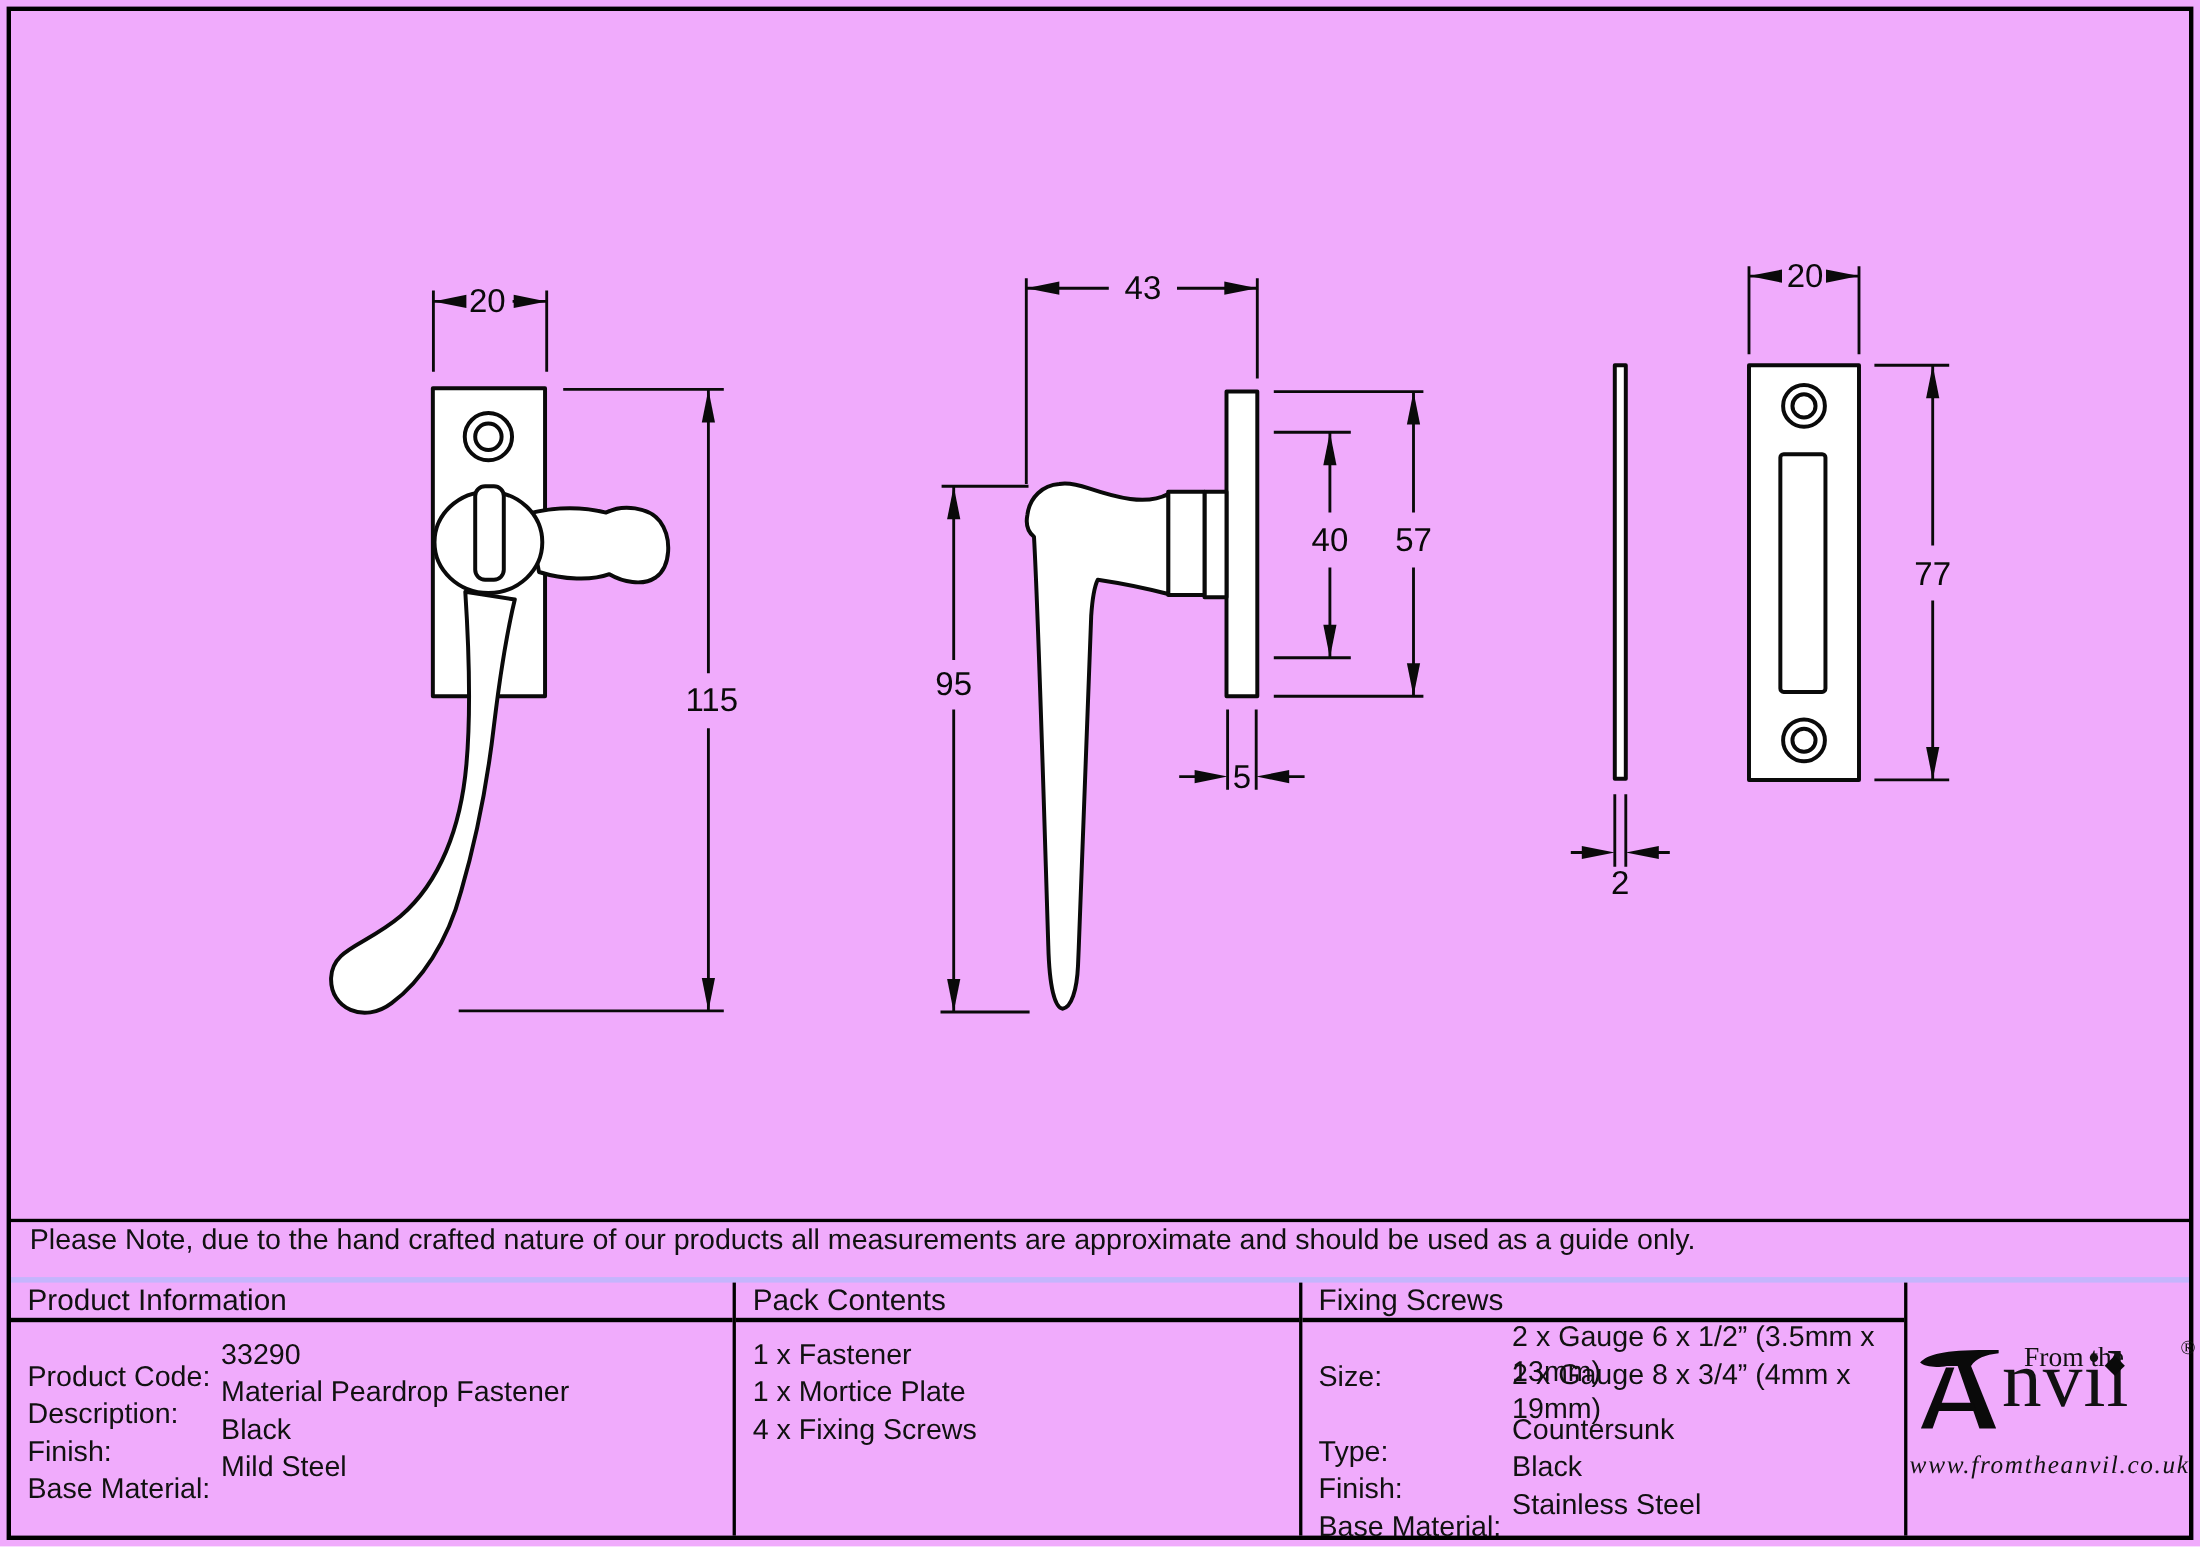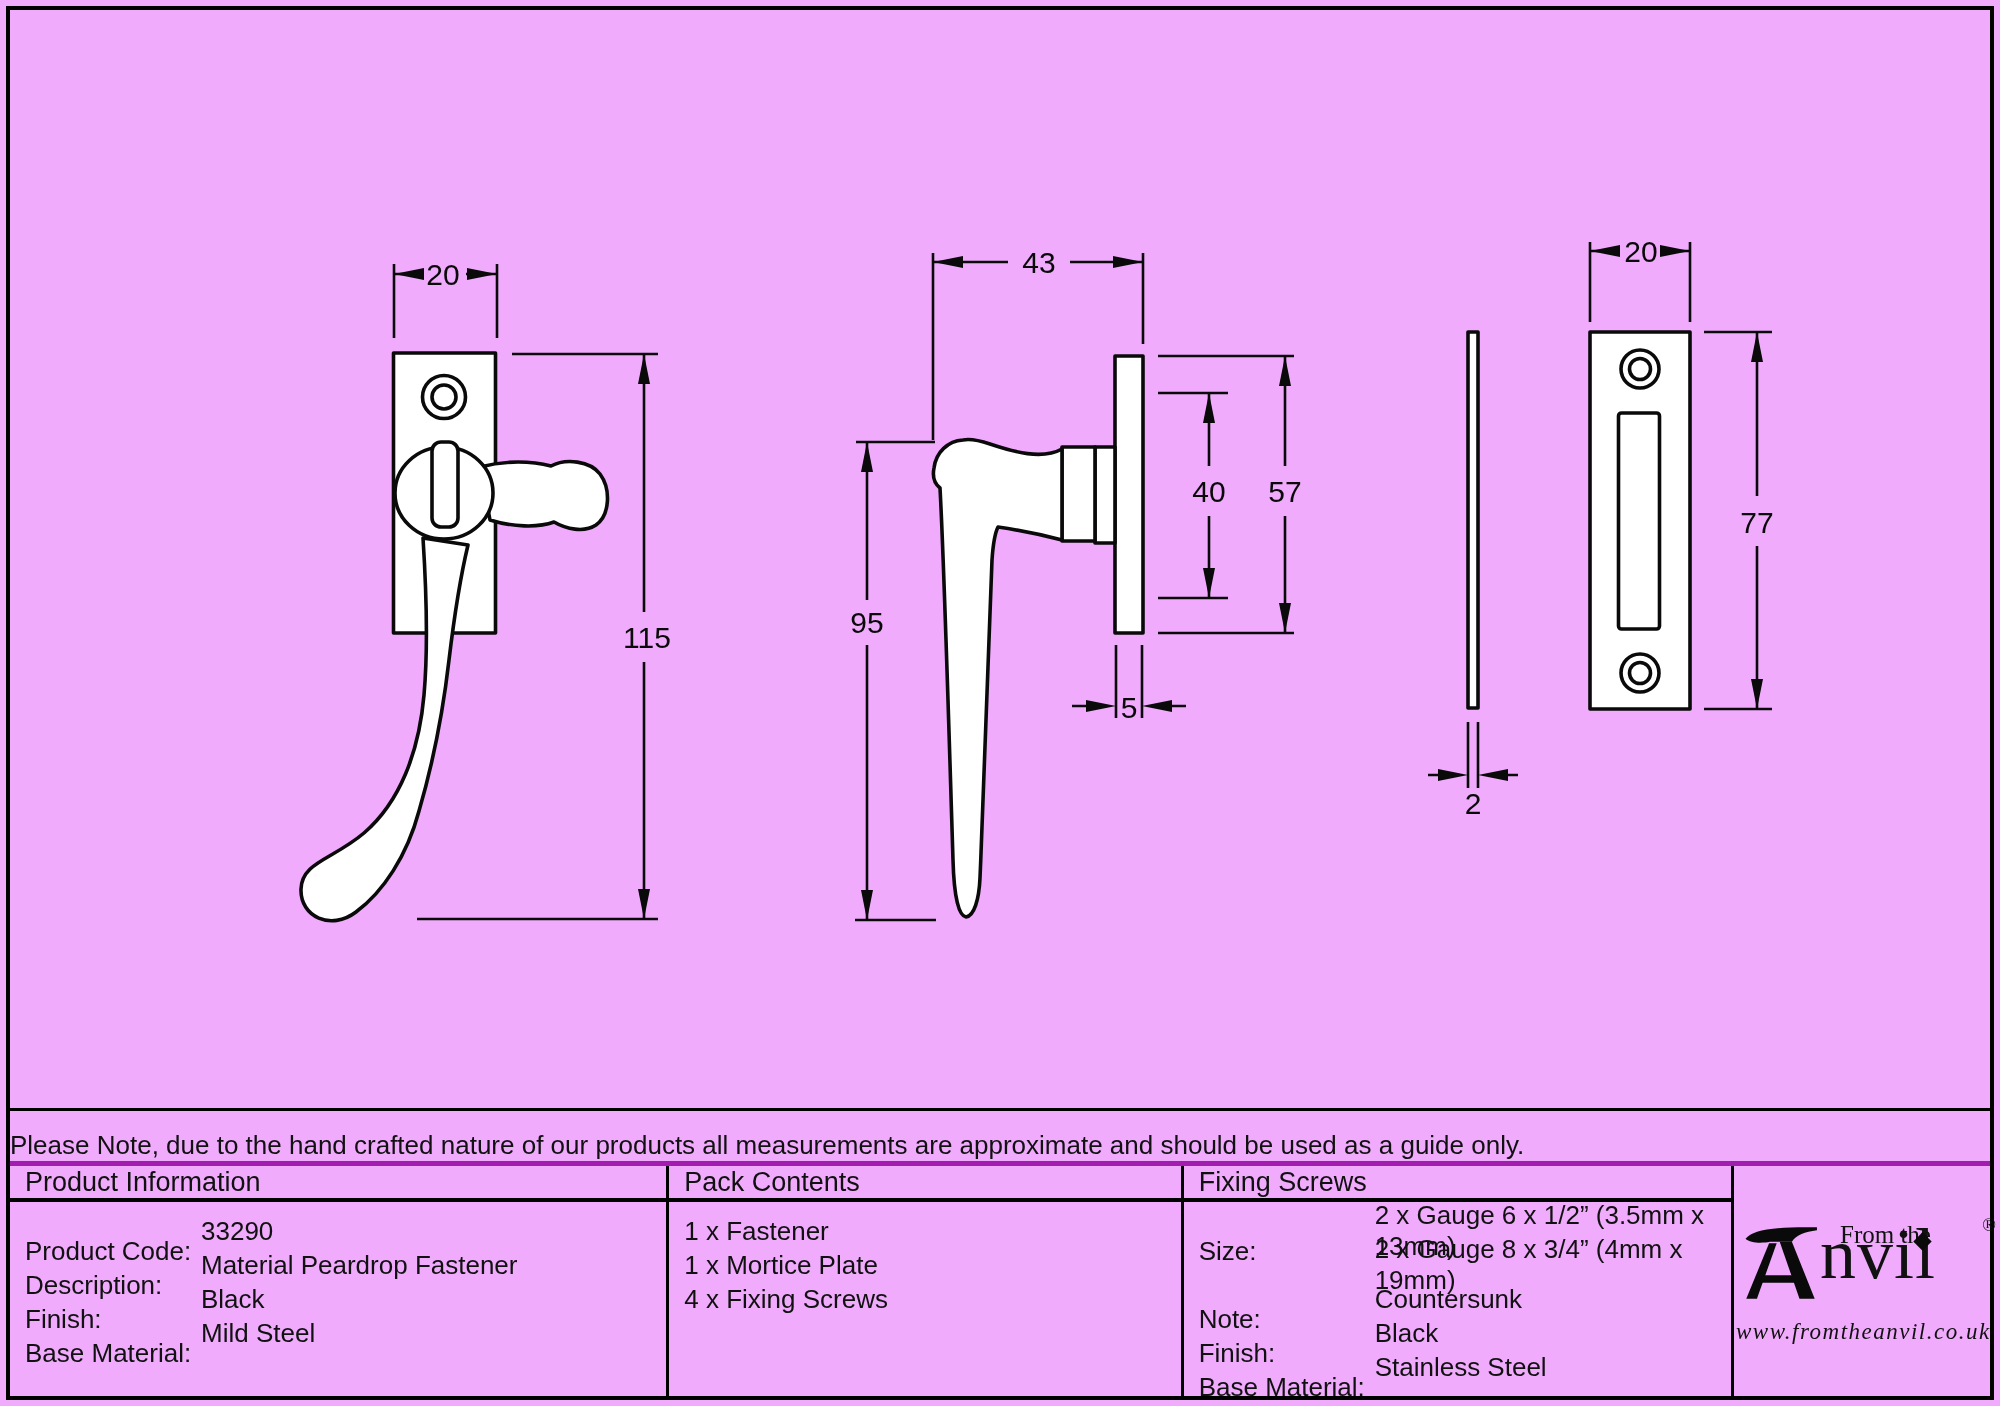--- a/index.html
+++ b/index.html
@@ -7,22 +7,22 @@
           font-family:"Liberation Sans",sans-serif;color:#111;overflow:hidden;}
   .frame{position:absolute;inset:6px;border:4px solid #000;}
   .drawing-svg{position:absolute;left:0;top:0;}
   .drawing-svg .part{fill:#fff;stroke:#0a0a0a;stroke-width:3.6px;stroke-linejoin:round;}
   .drawing-svg .dim{stroke:#0a0a0a;stroke-width:2.6px;fill:none;}
   .drawing-svg .arrow{fill:#0a0a0a;stroke:none;}
   .drawing-svg text{font-family:"Liberation Sans",sans-serif;font-size:30px;fill:#0a0a0a;
                     text-anchor:middle;dominant-baseline:central;}
   .bottom{position:absolute;left:0;right:0;top:1098px;height:288px;border-top:3px solid #000;
           box-sizing:border-box;}
-  .note-row{height:50px;border-bottom:5px solid #a21caf;display:flex;align-items:flex-end;
-            font-size:26px;}
+  .note-row{height:50px;border-bottom:5px solid #c4b5fd;display:flex;align-items:flex-start;
+            padding-left:17px;font-size:26px;}
   .cols{display:flex;height:230px;}
   .col{box-sizing:border-box;}
   .col-border{border-right:3px solid #000;}
   .col-header{height:32px;border-bottom:4px solid #000;display:flex;align-items:center;
               padding-left:15px;font-size:27px;}
   .col-body{padding:12px 0 0 15px;font-size:26px;}
   .info-row{display:flex;height:34px;align-items:center;}
   .info-label{width:176px;flex:none;margin-top:40px;}
   .pack-item{height:34px;display:flex;align-items:center;}
   .col-logo{flex:1;display:flex;align-items:center;justify-content:center;}
@@ -197,21 +197,21 @@
           <div class="col-body">
             <div class="info-row">
               <span class="info-label">Size:</span>
               <span>2 x Gauge 6 x 1/2” (3.5mm x 13mm)</span>
             </div>
             <div class="info-row">
               <span class="info-label"></span>
               <span>2 x Gauge 8 x 3/4” (4mm x 19mm)</span>
             </div>
             <div class="info-row">
-              <span class="info-label">Note:</span>
+              <span class="info-label">Type:</span>
               <span>Countersunk</span>
             </div>
             <div class="info-row">
               <span class="info-label">Finish:</span>
               <span>Black</span>
             </div>
             <div class="info-row">
               <span class="info-label">Base Material:</span>
               <span>Stainless Steel</span>
             </div>

